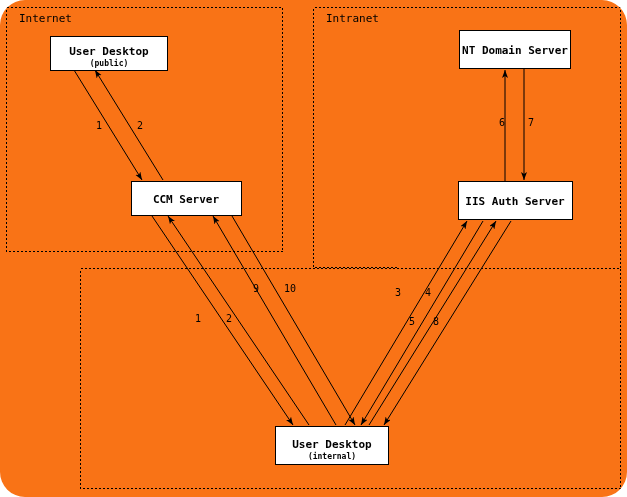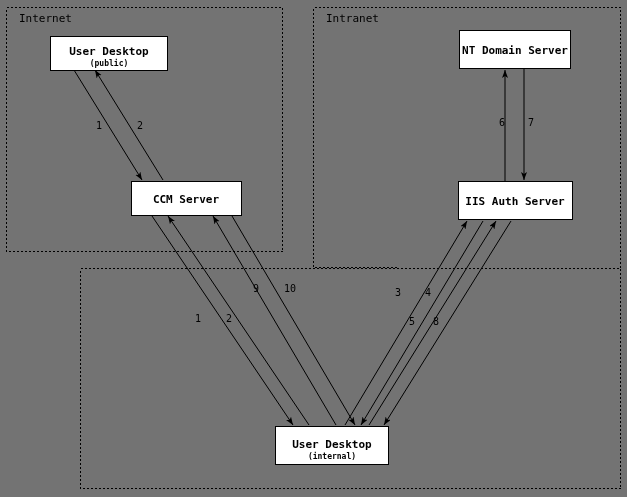--- a/index.html
+++ b/index.html
@@ -8,22 +8,23 @@
     padding: 0;
     background: #ffffff;
   }
   body {
     font-family: "DejaVu Sans Mono", monospace;
   }
   #stage {
     position: relative;
     width: 627px;
     height: 497px;
-    background: #737373;
+    background: #f97316;
     overflow: hidden;
+    border-radius: 25px;
   }
   #stage svg {
     position: absolute;
     left: 0;
     top: 0;
     width: 627px;
     height: 497px;
   }
   .zone-label {
     font-family: "DejaVu Sans Mono", monospace;

